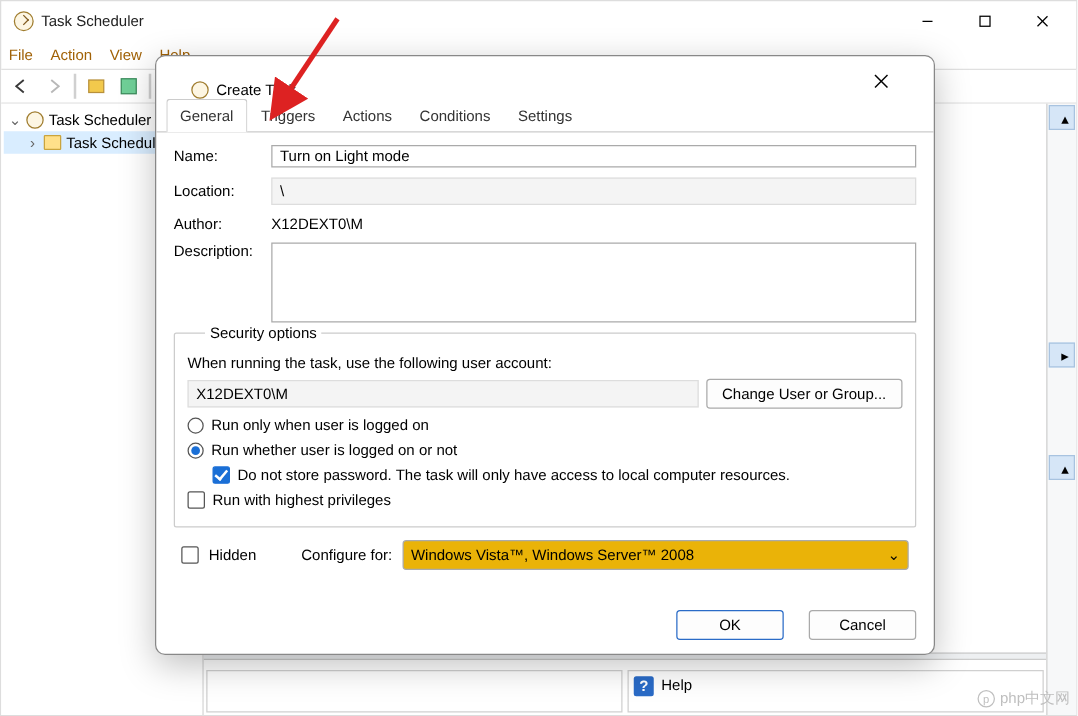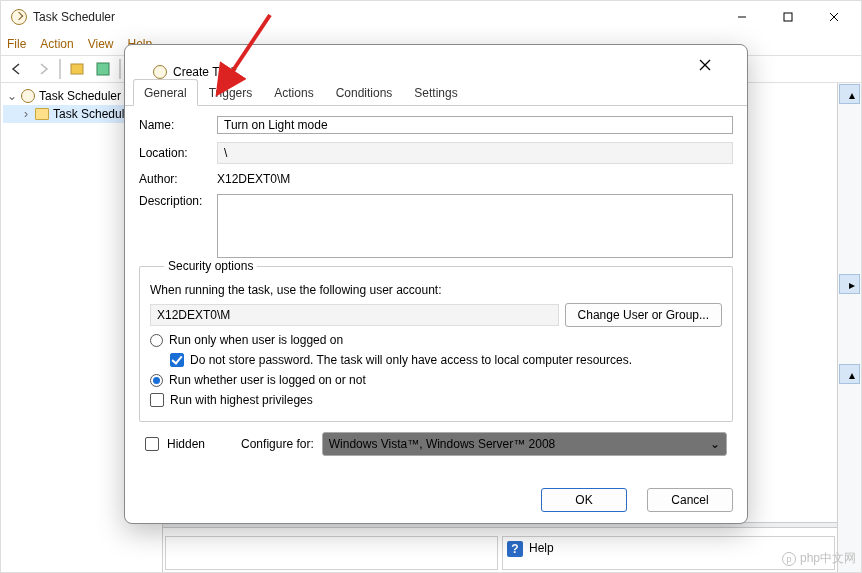--- a/index.html
+++ b/index.html
@@ -64,21 +64,21 @@
 .groupbox .line { margin:6px 0; display:flex; align-items:center; gap:6px; }
 .acct { height:22px; border:1px solid #ddd; background:#f4f4f4; flex:1; padding:0 6px; display:flex; align-items:center; }
 .btn { height:24px; padding:0 12px; border:1px solid #aaa; background:#fdfdfd; border-radius:3px; }
 .radio { width:13px; height:13px; border:1px solid #555; border-radius:50%; position:relative; flex:0 0 auto; }
 .radio.checked:after { content:""; position:absolute; inset:2px; background:#1a6fd6; border-radius:50%; }
 .cb { width:14px; height:14px; border:1px solid #555; border-radius:2px; position:relative; flex:0 0 auto; }
 .cb.checked { background:#1a6fd6; border-color:#1a6fd6; }
 .cb.checked:after { content:""; position:absolute; left:3px; top:0px; width:4px; height:8px; border:solid #fff; border-width:0 2px 2px 0; transform:rotate(40deg); }
 
 .bottomrow { display:flex; align-items:center; padding:0 6px; margin-top:10px; gap:8px; }
-.select { flex:1; height:24px; border:1px solid #aaa; border-radius:3px; padding:0 6px; display:flex; align-items:center; justify-content:space-between; background:#737373; }
+.select { flex:1; height:24px; border:1px solid #aaa; border-radius:3px; padding:0 6px; display:flex; align-items:center; justify-content:space-between; background:#eab308; }
 
 .dlg-buttons { height:46px; display:flex; align-items:center; justify-content:flex-end; gap:20px; padding:0 14px; border-top:0; }
 .dlg-buttons .btn { min-width:86px; }
 .dlg-buttons .btn.primary { border:1px solid #2a6bc7; }
 
 
 .arrow { position:absolute; left:200px; top:10px; pointer-events:none; }
 
 
 .wm { position:absolute; right:6px; bottom:6px; color:#bfbfbf; font-size:12px; display:flex; align-items:center; gap:4px; }
@@ -231,27 +231,27 @@
           <span>When running the task, use the following user account:</span>
         </div>
       <div class="line">
         <div class="acct">X12DEXT0\M</div>
         <button class="btn">Change User or Group...</button>
       </div>
       <div class="line">
         <span class="radio"></span>
         <span>Run only when user is logged on</span>
       </div>
+      <div class="line">
+        <span class="radio checked"></span>
+        <span>Run whether user is logged on or not</span>
+      </div>
       <div class="line" style="padding-left:20px">
         <span class="cb checked"></span>
         <span>Do not store password.  The task will only have access to local computer resources.</span>
-      </div>
-      <div class="line">
-        <span class="radio checked"></span>
-        <span>Run whether user is logged on or not</span>
       </div>
       <div class="line">
         <span class="cb"></span>
         <span>Run with highest privileges</span>
       </div>
     </div>
 
     <div class="bottomrow">
       <span class="cb"></span>
       <span>Hidden</span>

